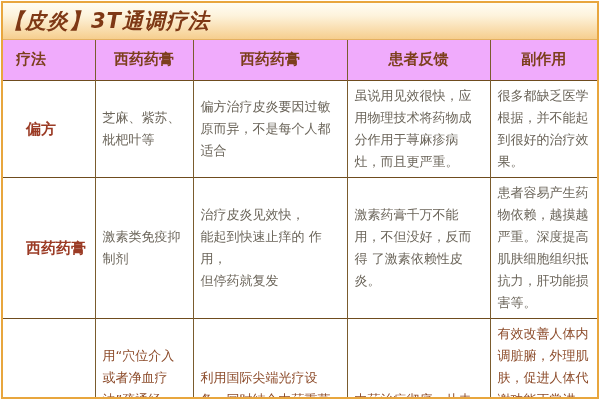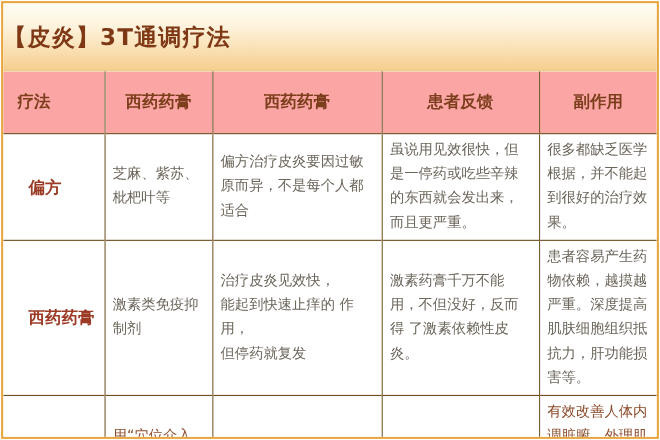--- a/index.html
+++ b/index.html
@@ -15,26 +15,27 @@
     background: #ffffff;
   }
   .frame {
     width: 598px; height: 398px;
     border: 2px solid #e8a63e;
     background: #ffffff;
     overflow: hidden;
   }
   
   .title-bar {
-    height: 62px;
+    height: 37px;
     display: flex;
     align-items: center;
     justify-content: flex-start;
     background: linear-gradient(to bottom, #fffdf4 0%, #fdf3dc 35%, #f6ce8e 100%);
     border-bottom: 1px solid #e4b162;
+    font-style: italic;
   }
   .title-text {
     color: #7e3815;
     font-size: 21px;
     font-weight: bold;
     letter-spacing: 1px;
   }
   .title-pk {
     color: #ff6600;
     font-size: 30px;
@@ -59,21 +60,21 @@
     border-left: 1px solid #7a5c2e;
     border-top: 1px solid #6f4c1e;
     vertical-align: middle;
     text-align: left;
     white-space: pre-line;
     overflow: hidden;
   }
   th:first-child, td:first-child { border-left: none; }
   thead th { border-top: none; }
   
-  thead tr { height: 56px; background: #fca5a5; }
+  thead tr { height: 40px; background: #f0abfc; }
   thead th {
     color: #7c3f1d;
     font-size: 15px;
     font-weight: bold;
     text-align: center;
   }
   thead th.first { text-align: left; padding-left: 13px; }
   
   tbody tr { background: #ffffff; }
   tr.row-pianfang   { height: 72px; }
@@ -120,21 +121,21 @@
           <th>西药药膏</th>
           <th>患者反馈</th>
           <th>副作用</th>
         </tr>
       </thead>
       <tbody>
         <tr class="row-pianfang">
           <td class="row-label">偏方</td>
           <td>芝麻、紫苏、枇杷叶等</td>
           <td>偏方治疗皮炎要因过敏原而异，不是每个人都适合</td>
-          <td>虽说用见效很快，但是一停药或吃些辛辣的东西就会发出来，而且更严重。</td>
+          <td>虽说用见效很快，应用物理技术将药物成分作用于荨麻疹病灶，而且更严重。</td>
           <td>很多都缺乏医学根据，并不能起到很好的治疗效果。</td>
         </tr>
         <tr class="row-xiyao">
           <td class="row-label">西药药膏</td>
           <td>激素类免疫抑制剂</td>
           <td>治疗皮炎见效快，
 能起到快速止痒的 作用，
 但停药就复发</td>
           <td>激素药膏千万不能用，不但没好，反而得 了激素依赖性皮炎。</td>
           <td>患者容易产生药物依赖，越摸越严重。深度提高肌肤细胞组织抵抗力，肝功能损害等。</td>

